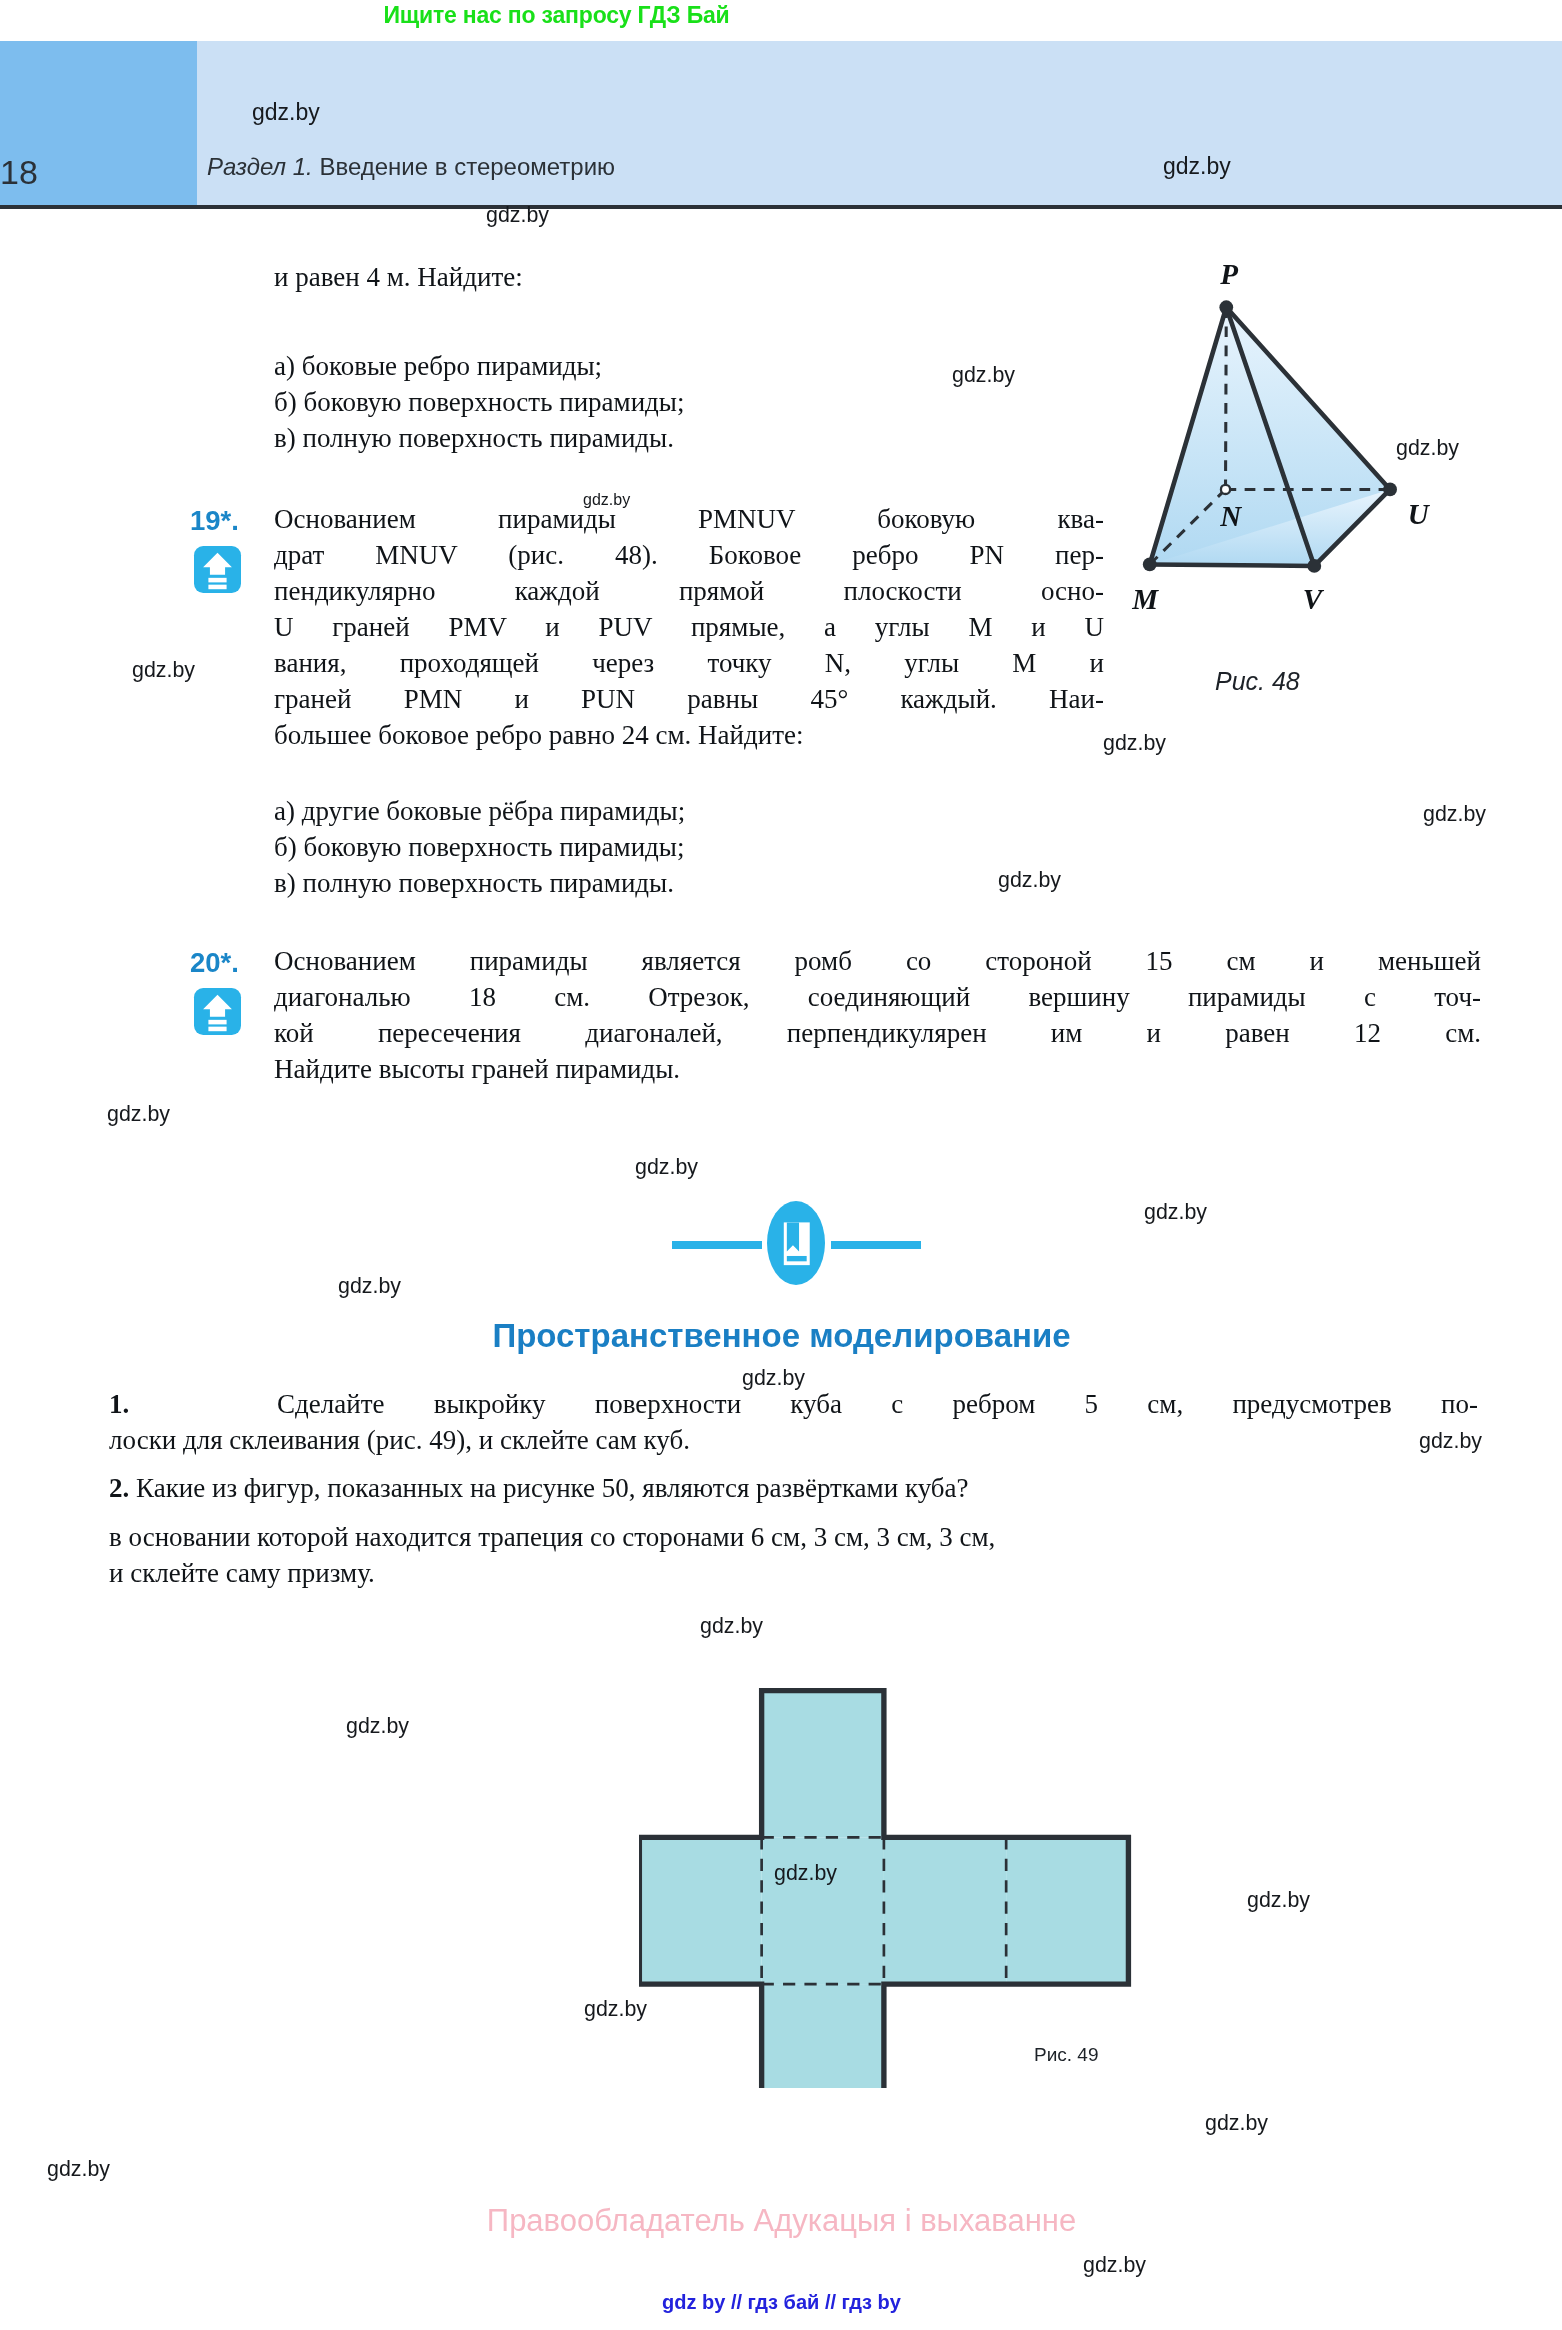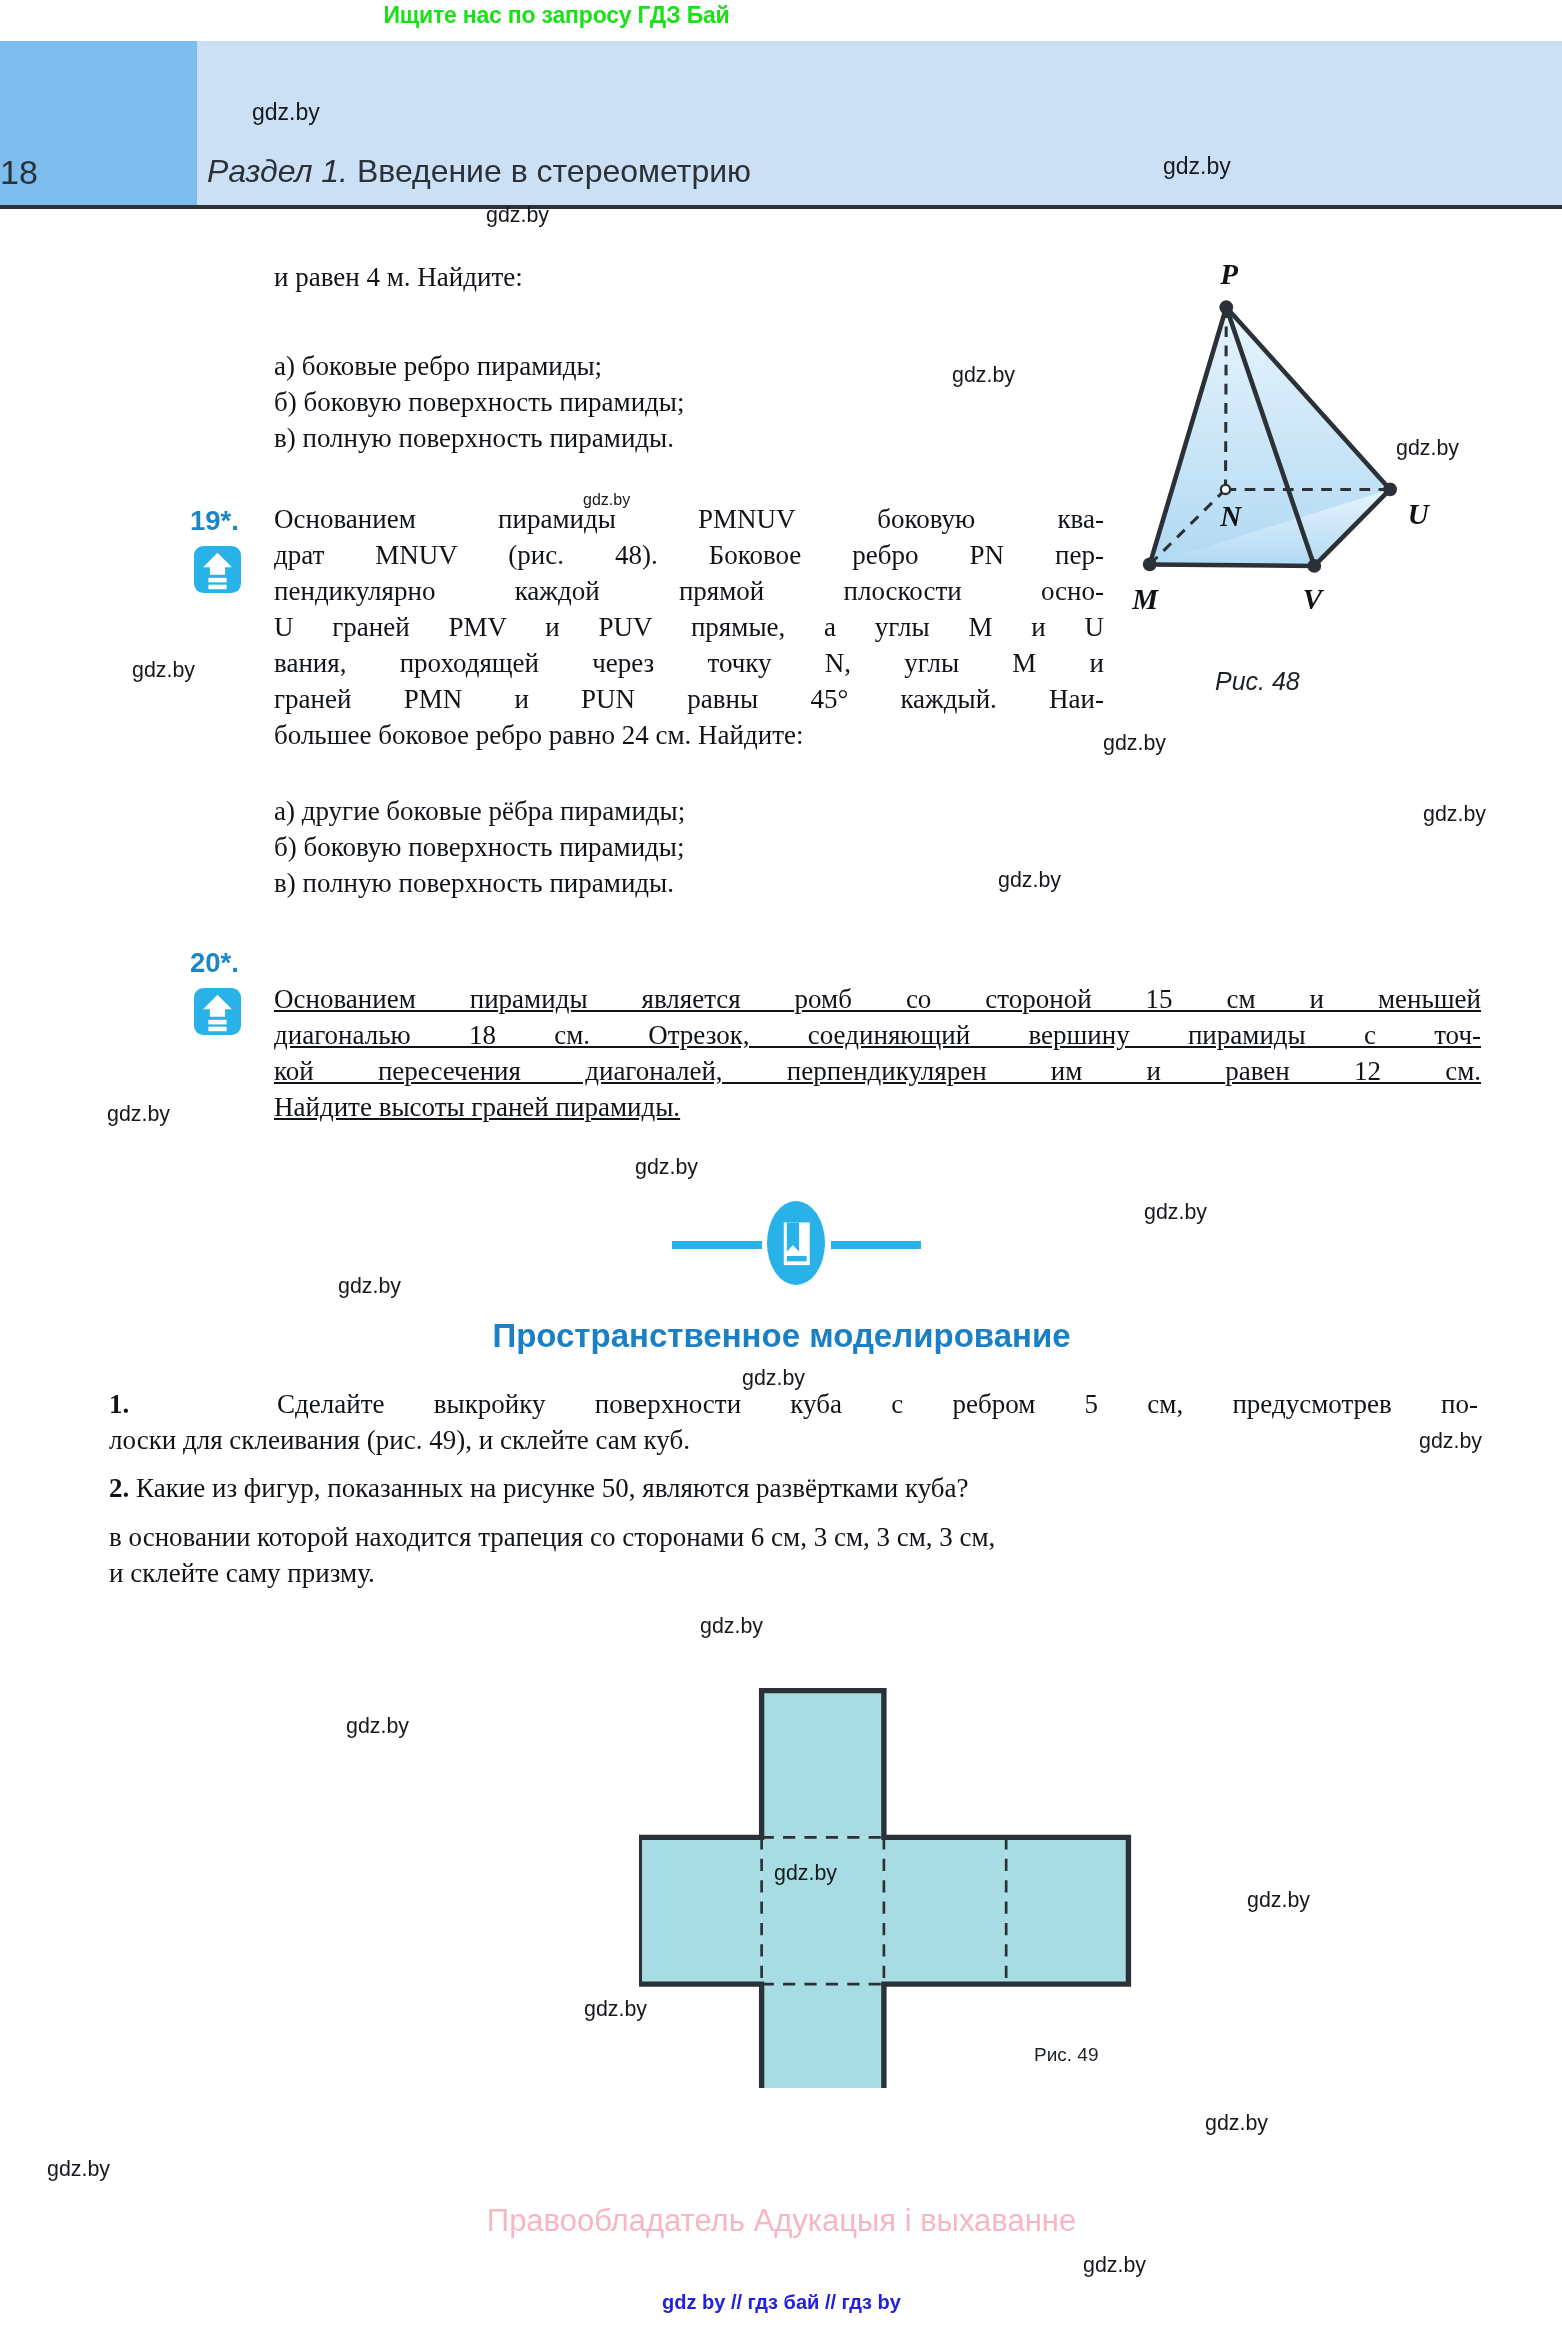--- a/index.html
+++ b/index.html
@@ -46,21 +46,21 @@
     position:absolute;left:0;top:155px;width:177px;
     text-align:left;
     font-family:"Liberation Sans", sans-serif;
     font-size:34px;
     color:#2b3137;
     line-height:1;
   }
   .header-title{
     position:absolute;left:207px;top:155px;
     font-family:"Liberation Sans", sans-serif;
-    font-size:32px;
+    font-size:24px;
     color:#2b3137;
     line-height:1;
     white-space:nowrap;
   }
   .header-title i{font-style:italic;}
 
   
   .para{
     position:absolute;
     font-family:"Liberation Serif", serif;
@@ -205,21 +205,21 @@
   <div class="exnum" style="left:190px;top:947px;">20*.</div>
 
   <div class="icon-adv" style="left:194px;top:988px;">
     <svg width="47" height="47" viewBox="0 0 62 62" aria-hidden="true">
       <polygon points="31,9 50,28 41,28 41,38 21,38 21,28 12,28" fill="#ffffff"></polygon>
       <rect x="19" y="42" width="24" height="6" fill="#ffffff"></rect>
       <rect x="19" y="51" width="24" height="6" fill="#ffffff"></rect>
     </svg>
   </div>
 
-  <div class="para" style="left:274px;top:981px;width:1207px;text-decoration:underline;">
+  <div class="para" style="left:274px;top:943px;width:1207px;">
     <div class="just">Основанием пирамиды является ромб со стороной 15 см и меньшей</div>
     <div class="just">диагональю 18 см. Отрезок, соединяющий вершину пирамиды с точ-</div>
     <div class="just">кой пересечения диагоналей, перпендикулярен им и равен 12 см.</div>
     <div>Найдите высоты граней пирамиды.</div>
   </div>
 
   <div class="fig48" style="left:1113px;top:252px;width:398px;height:383px;">
     <svg width="398" height="383" viewBox="0 0 520 500" aria-hidden="true">
       <defs>
         <linearGradient id="pyrFill" x1="0" y1="0" x2="0" y2="1">

